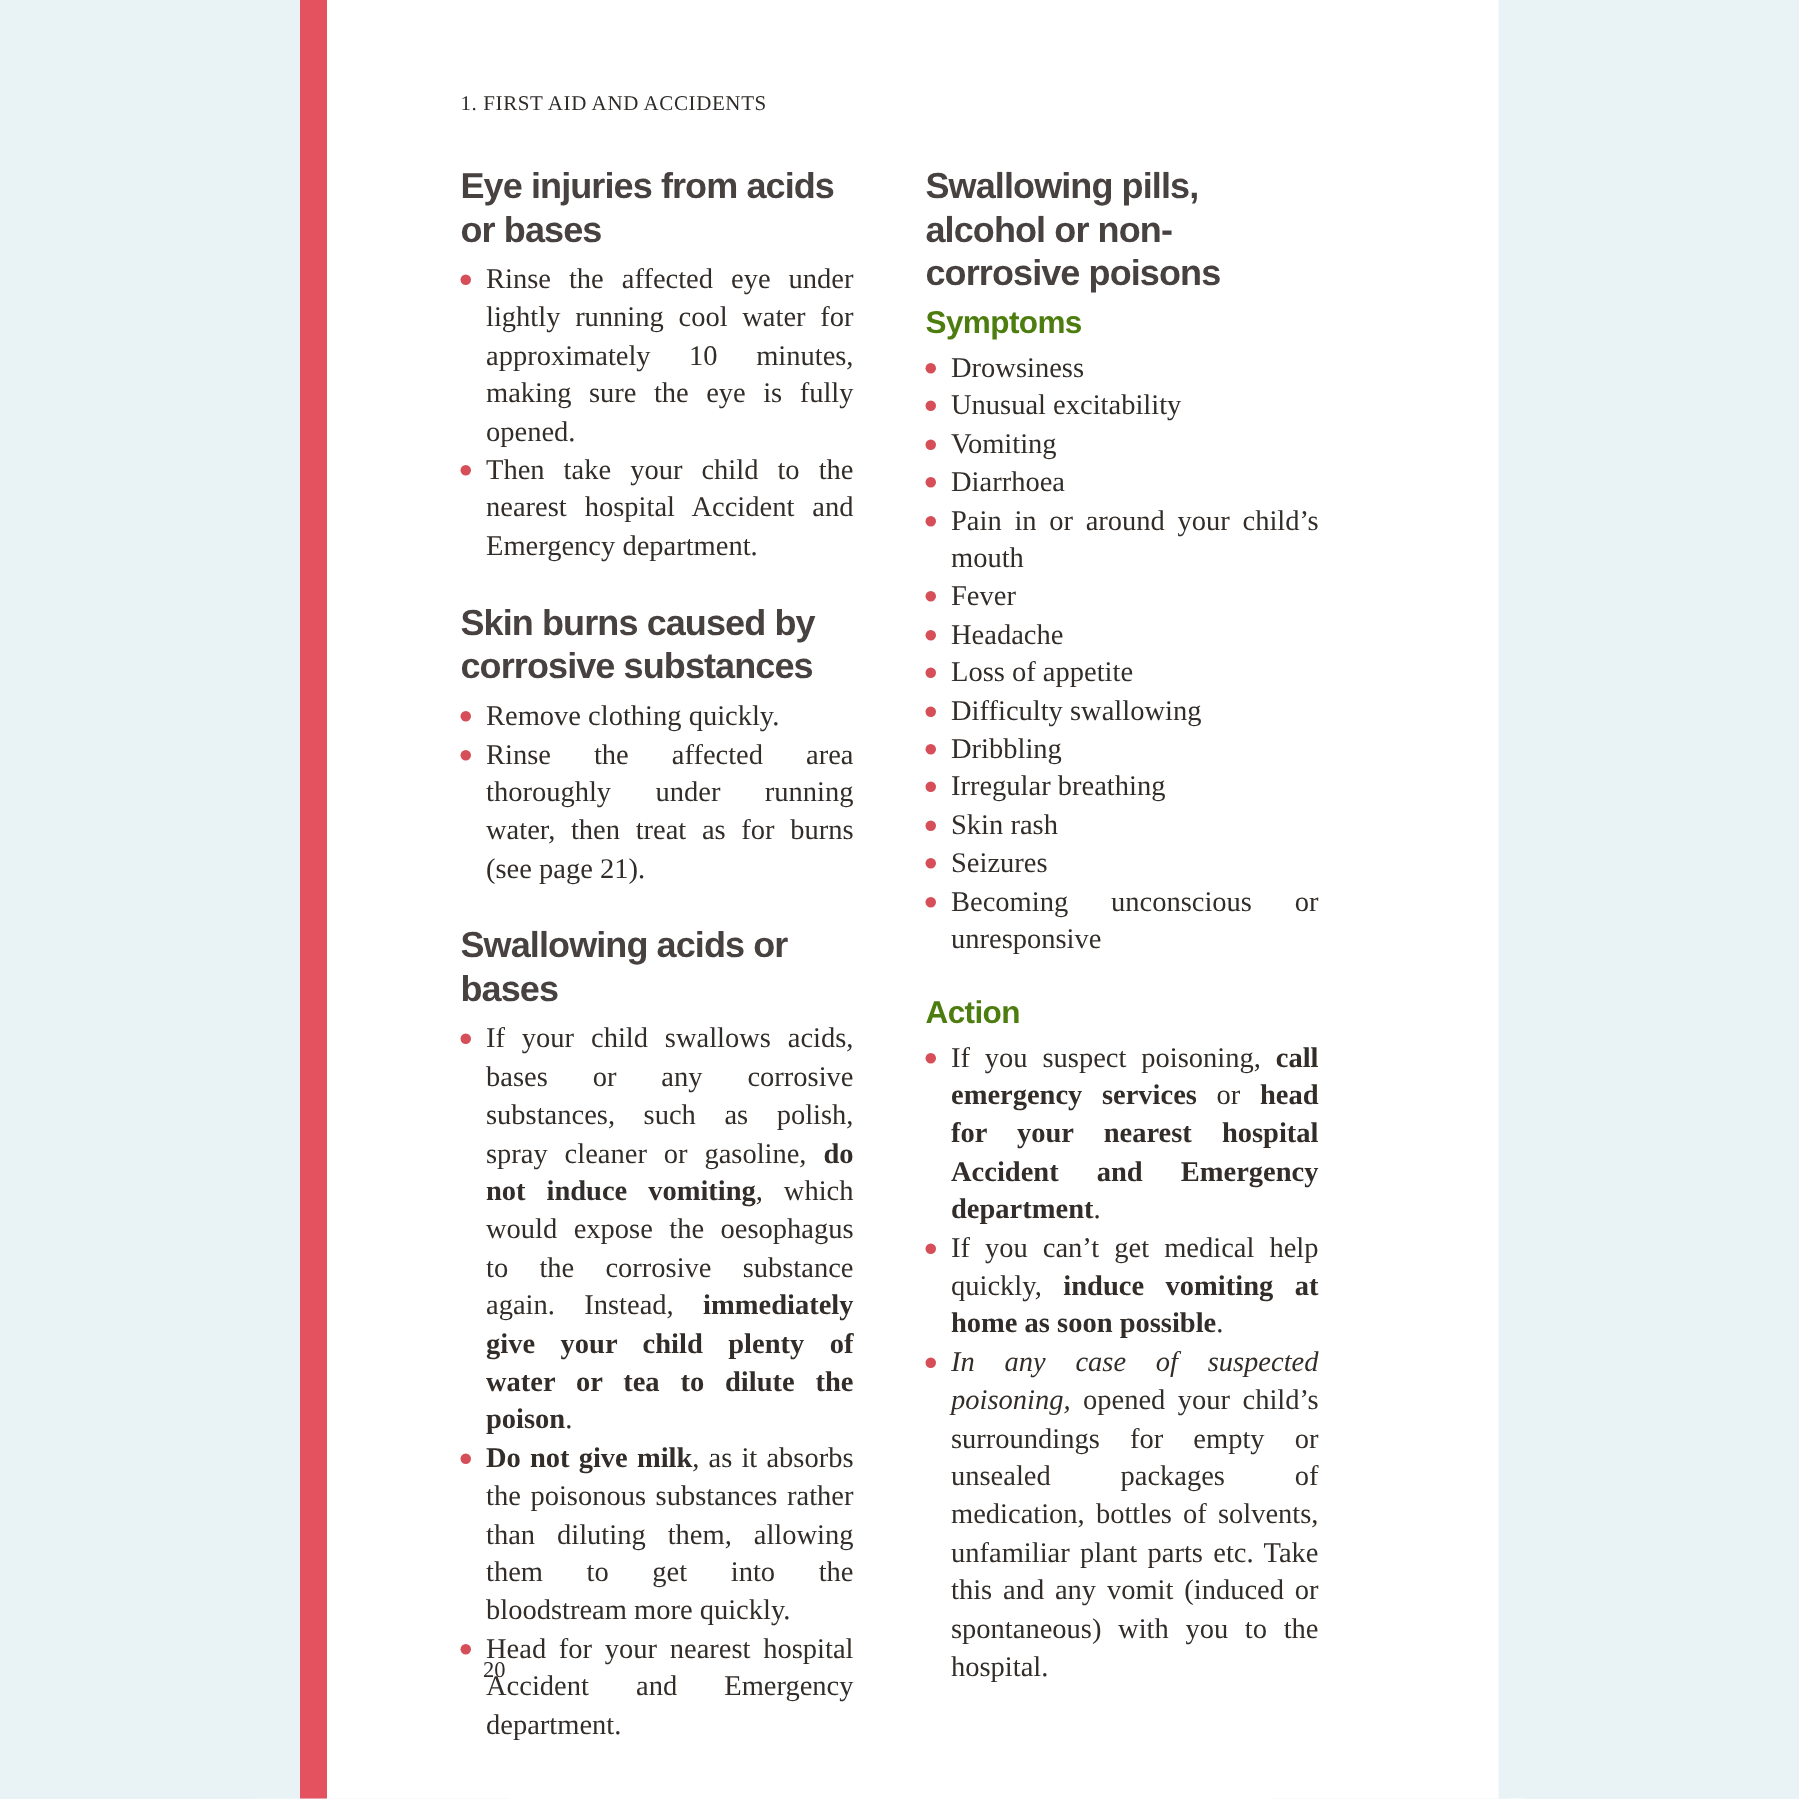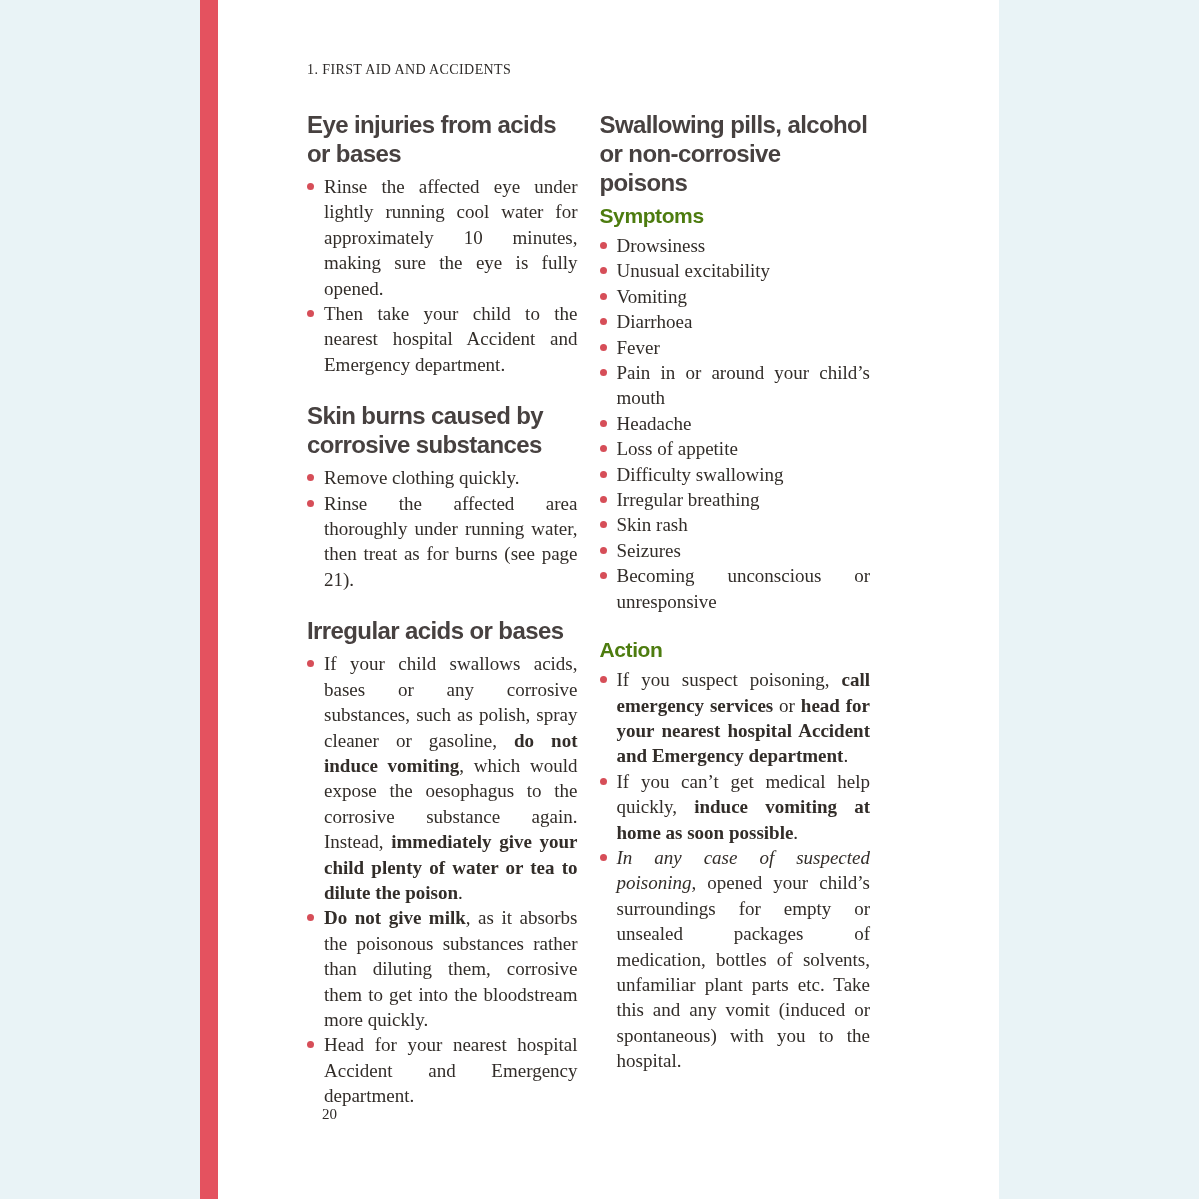--- a/index.html
+++ b/index.html
@@ -16,21 +16,21 @@
   .paper {
     position: absolute; left: 218px; top: 0; bottom: 0; width: 781px;
     background: #ffffff;
   }
   .running-header {
     position: absolute; left: 89px; top: 62px;
     font-size: 14px; letter-spacing: 0.4px; color: #2d2a28;
   }
   .columns {
     position: absolute; left: 89px; top: 110px; width: 572px;
-    display: flex; gap: 22px;
+    display: flex; gap: 48px;
   }
   .column { width: 270.5px; }
   .section { margin-top: 24px; }
   .section:first-child { margin-top: 0; }
   .heading {
     font-family: "Liberation Sans", "DejaVu Sans", sans-serif;
     font-weight: bold; font-size: 24px; line-height: 29px;
     letter-spacing: -0.6px; color: #474140; margin-bottom: 6px;
   }
   .subhead {
@@ -77,45 +77,46 @@
           <div class="section">
             <div class="heading">Skin burns caused by corrosive substances</div>
             <div class="group">
               <ul class="bullet-list">
                 <li><span class="marker"></span><span>Remove clothing quickly.</span></li>
                 <li><span class="marker"></span><span>Rinse the affected area thoroughly under running water, then treat as for burns (see page 21).</span></li>
               </ul>
             </div>
           </div>
           <div class="section">
-            <div class="heading">Irregular acids or bases</div>
+            <div class="heading">Swallowing acids or bases</div>
             <div class="group">
               <ul class="bullet-list">
                 <li><span class="marker"></span><span>If your child swallows acids, bases or any corrosive substances, such as polish, spray cleaner or gasoline, </span><b>do not induce vomiting</b><span>, which would expose the oesophagus to the corrosive substance again. Instead, </span><b>immediately give your child plenty of water or tea to dilute the poison</b><span>.</span></li>
-                <li><span class="marker"></span><b>Do not give milk</b><span>, as it absorbs the poisonous substances rather than diluting them, corrosive them to get into the bloodstream more quickly.</span></li>
+                <li><span class="marker"></span><b>Do not give milk</b><span>, as it absorbs the poisonous substances rather than diluting them, allowing them to get into the bloodstream more quickly.</span></li>
                 <li><span class="marker"></span><span>Head for your nearest hospital Accident and Emergency department.</span></li>
               </ul>
             </div>
           </div>
         </div>
       <div class="column">
           <div class="section">
             <div class="heading">Swallowing pills, alcohol or non-corrosive poisons</div>
             <div class="group">
               <div class="subhead">Symptoms</div>
               <ul class="bullet-list">
                 <li><span class="marker"></span><span>Drowsiness</span></li>
                 <li><span class="marker"></span><span>Unusual excitability</span></li>
                 <li><span class="marker"></span><span>Vomiting</span></li>
                 <li><span class="marker"></span><span>Diarrhoea</span></li>
+                <li><span class="marker"></span><span>Pain in or around your child’s mouth</span></li>
                 <li><span class="marker"></span><span>Fever</span></li>
-                <li><span class="marker"></span><span>Pain in or around your child’s mouth</span></li>
                 <li><span class="marker"></span><span>Headache</span></li>
                 <li><span class="marker"></span><span>Loss of appetite</span></li>
                 <li><span class="marker"></span><span>Difficulty swallowing</span></li>
+                <li><span class="marker"></span><span>Dribbling</span></li>
                 <li><span class="marker"></span><span>Irregular breathing</span></li>
                 <li><span class="marker"></span><span>Skin rash</span></li>
                 <li><span class="marker"></span><span>Seizures</span></li>
                 <li><span class="marker"></span><span>Becoming unconscious or unresponsive</span></li>
               </ul>
             </div>
             <div class="group">
               <div class="subhead">Action</div>
               <ul class="bullet-list">
                 <li><span class="marker"></span><span>If you suspect poisoning, </span><b>call emergency services</b><span> or </span><b>head for your nearest hospital Accident and Emergency department</b><span>.</span></li>

